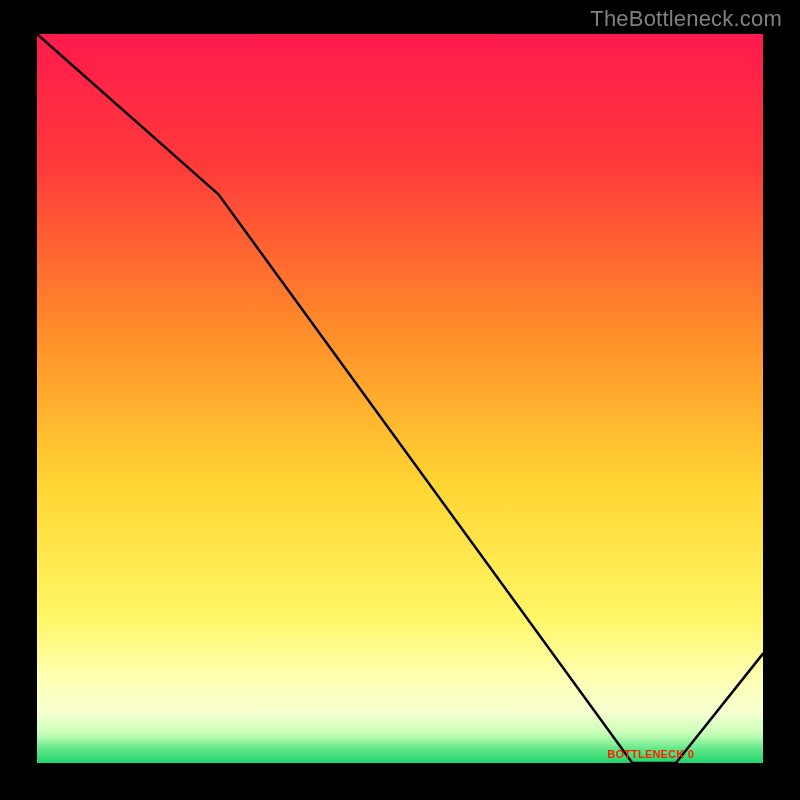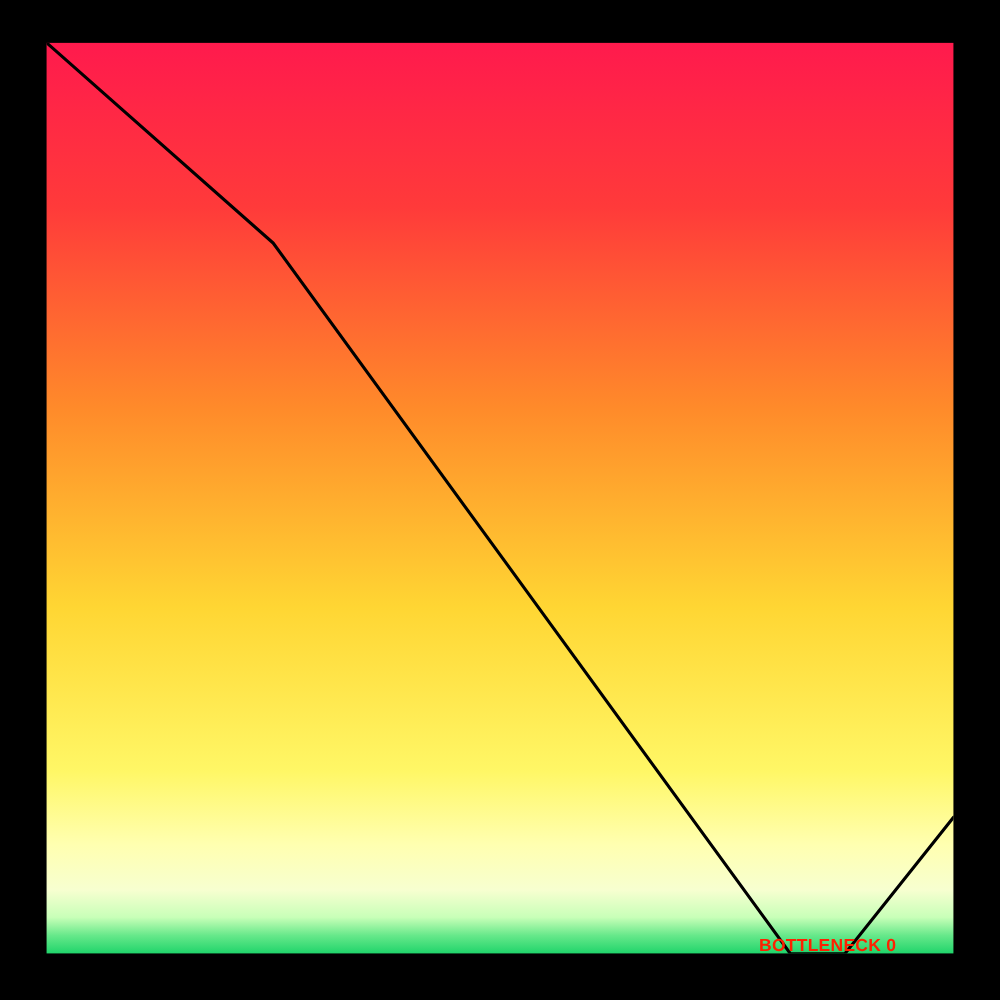--- a/index.html
+++ b/index.html
@@ -31,30 +31,31 @@
     overflow: hidden;
   }
   .plot-area svg {
     display: block;
     width: 100%;
     height: 100%;
   }
   .annotation {
     position: absolute;
     color: #ff2000;
-    font-size: 14px;
+    font-size: 11px;
     font-weight: 700;
     letter-spacing: 0.2px;
   }
 </style>
 </head>
 <body>
 
 <div class="canvas">
 
+  <div class="watermark">TheBottleneck.com</div>
 
   <div class="plot-area">
     <svg viewBox="0 0 732 732" preserveAspectRatio="none">
       <defs>
         <linearGradient id="bg-grad" x1="0" y1="0" x2="0" y2="1">
             <stop offset="0%" stop-color="#ff1a4d"></stop>
             <stop offset="18%" stop-color="#ff3a3a"></stop>
             <stop offset="40%" stop-color="#ff8a2a"></stop>
             <stop offset="62%" stop-color="#ffd633"></stop>
             <stop offset="80%" stop-color="#fff766"></stop>

